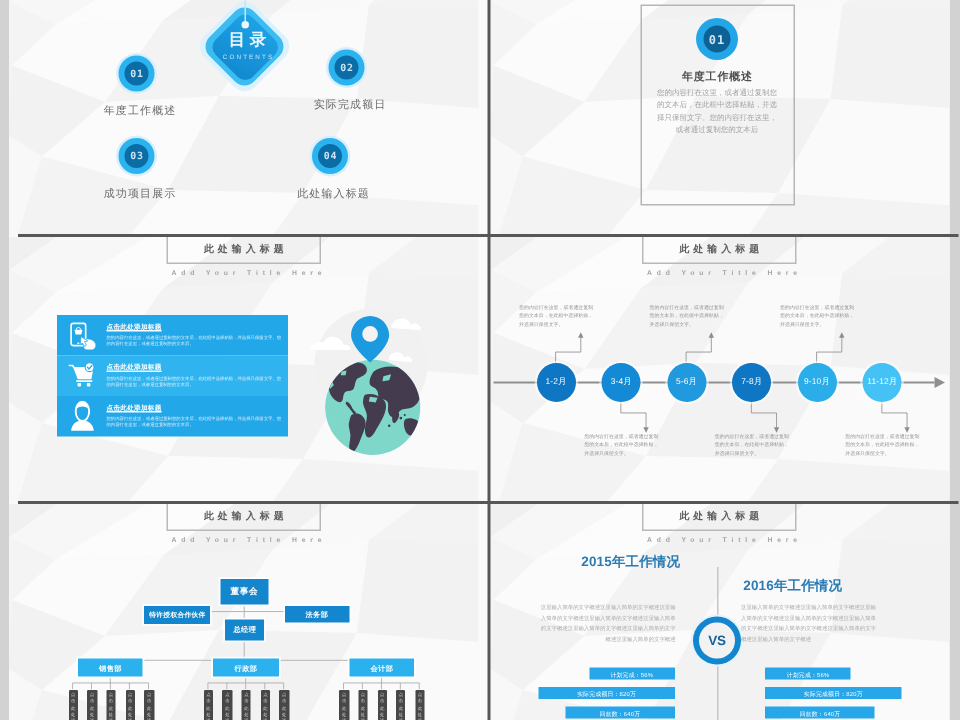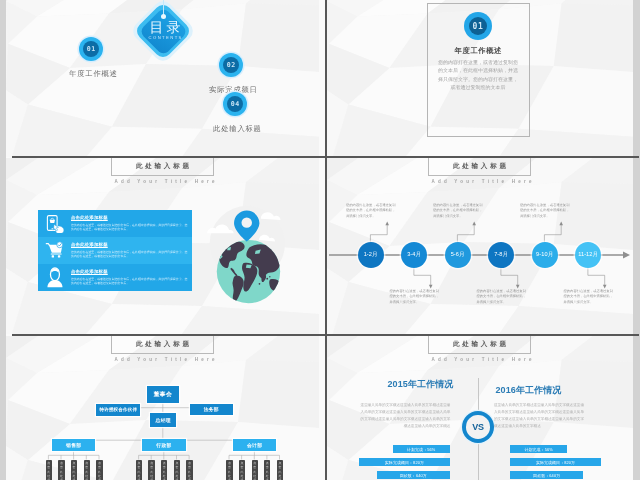--- a/index.html
+++ b/index.html
@@ -28,21 +28,21 @@
 
   
   .s1-dia{position:absolute;border-radius:9px;transform:rotate(45deg);}
   .s1-dia3{left:133px;top:28px;width:48px;height:48px;background:#ddf1fc;border-radius:10px;}
   .s1-dia2{left:136px;top:31px;width:42px;height:42px;background:#3cbcf0;border-radius:9px;}
   .s1-dia1{left:139.5px;top:34.5px;width:35px;height:35px;
            background:linear-gradient(165deg,#1ea3e6 0%,#1288cf 100%);border-radius:7px;}
   .s1-stem{position:absolute;left:156.5px;top:-1px;width:1px;height:39px;background:#c4e8fa;z-index:4;}
   .s1-dot{position:absolute;left:154.5px;top:35px;width:5px;height:5px;border-radius:50%;background:#eaf8fe;z-index:5;}
   .s1-badge-txt{position:absolute;left:129px;top:42px;width:60px;text-align:center;z-index:6;}
-  .s1-badge-cn{font-size:14px;color:#e9f7ff;letter-spacing:3px;font-weight:400;text-indent:3px;line-height:13px;}
+  .s1-badge-cn{font-size:11px;color:#e9f7ff;letter-spacing:3px;font-weight:700;text-indent:3px;line-height:13px;}
   .s1-badge-en{font-size:4.2px;color:#c9e7fa;letter-spacing:1.4px;line-height:7px;text-indent:1.4px;}
   .s1-item{position:absolute;width:94px;}
   .s1-circ{position:relative;margin:0 auto 0 33.1px;width:24.4px;height:24.4px;border-radius:50%;
            background:#2bb3ef;box-shadow:0 0 0 1.6px #d8eefd;}
   .s1-circ:before{content:"";position:absolute;left:4.2px;top:4.2px;width:16px;height:16px;
            border-radius:50%;background:#0c6ca5;}
   .s1-num{position:absolute;left:0;top:0;width:24.4px;height:24.4px;display:flex;
            align-items:center;justify-content:center;font-size:6.6px;font-weight:700;
            color:#cbe6f6;letter-spacing:0.5px;font-family:"DejaVu Sans Mono",monospace;z-index:2;}
   .s1-lab{margin-top:7.7px;text-align:center;font-size:7.3px;color:#6a6a6a;letter-spacing:0.8px;
@@ -113,21 +113,21 @@
   .s6-div{position:absolute;left:150.7px;top:42px;width:0.7px;height:134px;background:#c6c6c6;}
   .s6-vs{position:absolute;left:135px;top:75px;width:32px;height:32px;border-radius:50%;
          background:#1386cd;display:flex;align-items:center;justify-content:center;
          box-shadow:0 0 0 1.3px #e4f3fc;}
   .s6-vs:before{content:"";position:absolute;left:4.2px;top:4.2px;width:23.6px;height:23.6px;
          border-radius:50%;background:#f2f2f2;}
   .s6-vs span{position:relative;z-index:2;font-size:9px;font-weight:700;color:#15639a;
          letter-spacing:-0.2px;}
   .s6-head{position:absolute;font-size:9px;font-weight:700;color:#2b7cb5;
          letter-spacing:0.1px;white-space:nowrap;}
-  .s6-head-l{left:60.5px;top:42px;}
+  .s6-head-l{left:60.5px;top:32px;}
   .s6-head-r{left:168.5px;top:48px;}
   .s6-body{position:absolute;width:90px;font-size:3.6px;line-height:6.9px;color:#a9a9a9;
          text-align:justify;}
   .s6-body-l{left:33.4px;top:66px;text-align:right;}
   .s6-body-r{left:167px;top:66px;}
   .s6-bar{position:absolute;height:8px;background:#27a6e9;color:#ffffff;
          font-size:3.9px;display:flex;align-items:center;justify-content:center;
          letter-spacing:0.15px;white-space:nowrap;}
   .s6-bar-l1{left:65.7px;top:109.3px;width:57.1px;}
   .s6-bar-l2{left:32.1px;top:122.2px;width:90.7px;}
@@ -176,27 +176,33 @@
         <div class="s1-badge-cn">目录</div>
         <div class="s1-badge-en">CONTENTS</div>
       </div>
 
       <div class="s1-item" style="left:40px;top:57.6px">
         <div class="s1-circ">
           <span class="s1-num">01</span>
         </div>
         <div class="s1-lab">年度工作概述</div>
       </div>
-      <div class="s1-item" style="left:180px;top:74px">
+      <div class="s1-item" style="left:180px;top:54px">
         <div class="s1-circ">
           <span class="s1-num">02</span>
         </div>
         <div class="s1-lab">实际完成额日</div>
       </div>
-      <div class="s1-item" style="left:184px;top:113px">
+      <div class="s1-item" style="left:40px;top:113px">
+        <div class="s1-circ">
+          <span class="s1-num">03</span>
+        </div>
+        <div class="s1-lab">成功项目展示</div>
+      </div>
+      <div class="s1-item" style="left:169px;top:113px">
         <div class="s1-circ">
           <span class="s1-num">04</span>
         </div>
         <div class="s1-lab">此处输入标题</div>
       </div>
     </div>
 
     <div class="slide" id="s2">
       <svg class="poly" viewBox="0 0 313 176" preserveAspectRatio="none">
         <rect width="313" height="176" fill="#f5f5f5"></rect>

